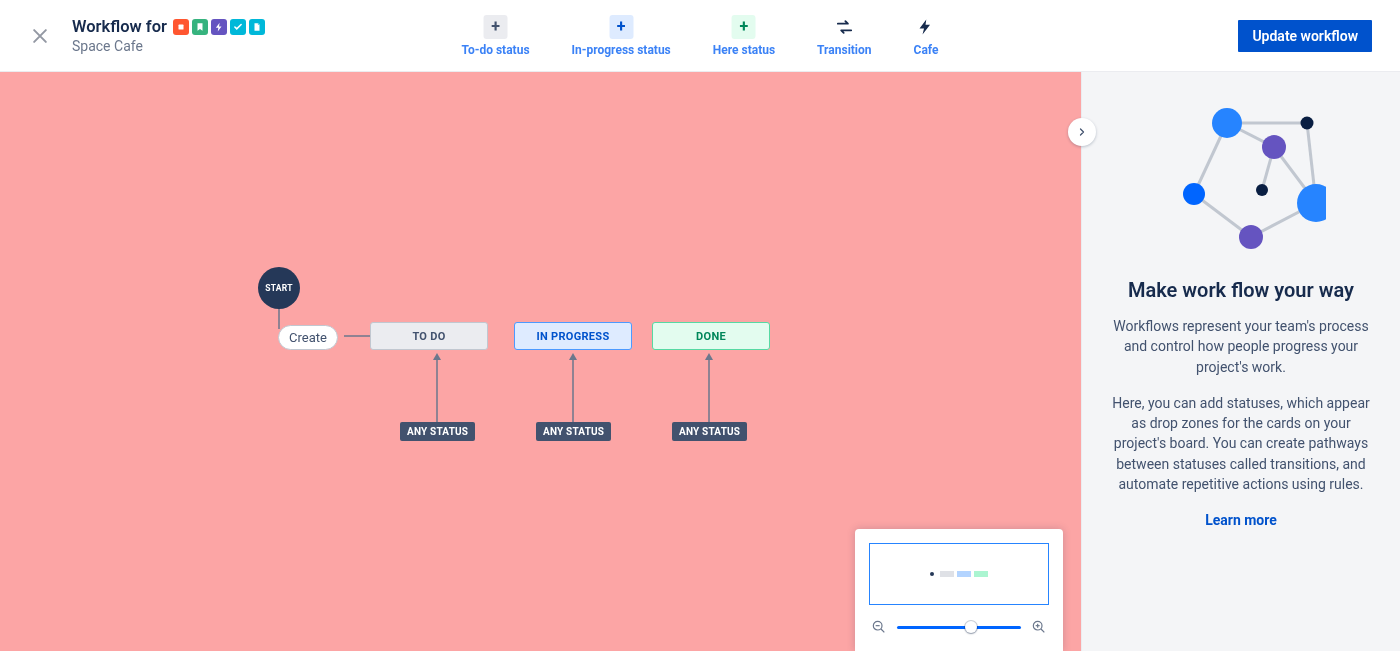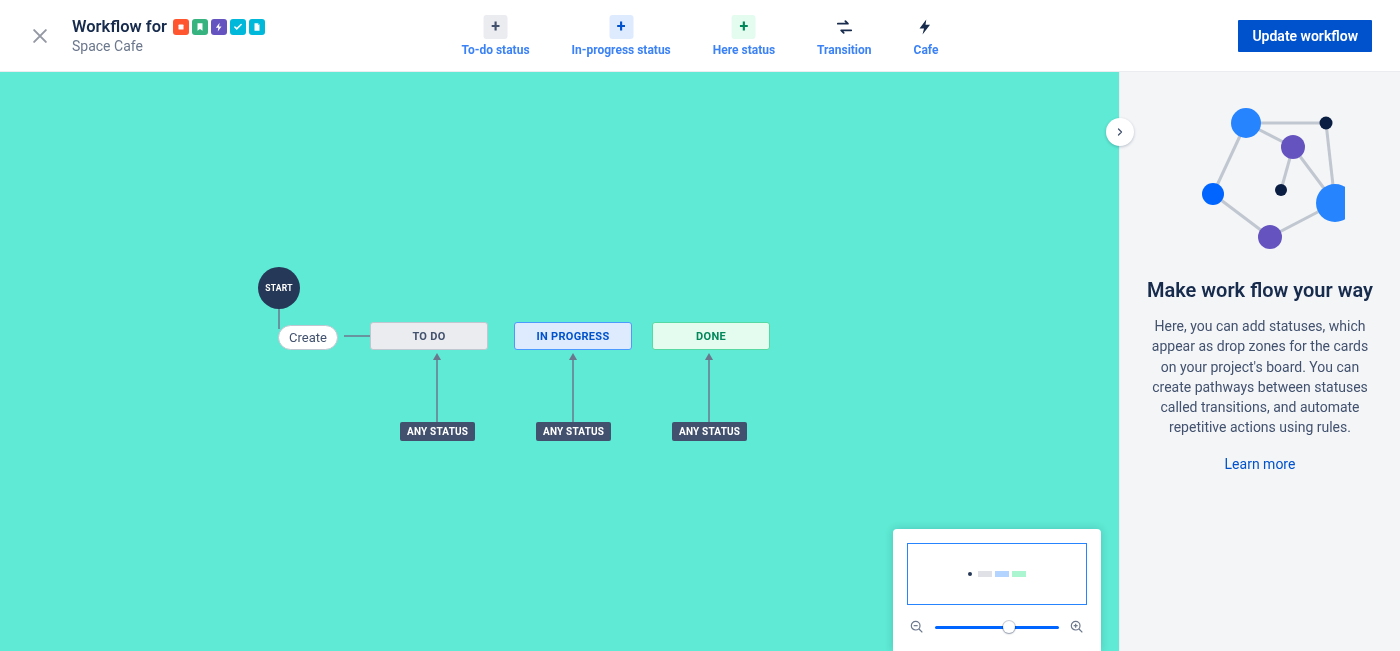--- a/index.html
+++ b/index.html
@@ -14,27 +14,27 @@
 .badge svg{width:10px;height:10px;fill:#fff}
 .subtitle{font-size:14px;color:#6B778C;margin-top:2px}
 .toolbar{display:flex;gap:42px;margin-left:auto;margin-right:auto;position:absolute;left:50%;transform:translateX(-50%)}
 .tool{display:flex;flex-direction:column;align-items:center;gap:4px;cursor:pointer}
 .tool-icon{width:24px;height:24px;border-radius:3px;display:flex;align-items:center;justify-content:center;font-size:16px;font-weight:700}
 .tool-label{font-size:12px;font-weight:700;color:#3b82f6}
 .actions{display:flex;gap:8px;align-items:center;margin-left:auto}
 .btn-primary{background:#0052CC;color:#fff;border:none;border-radius:1px;padding:8px 14px;font-size:14px;font-weight:600;cursor:pointer}
 .btn-subtle{background:transparent;border:none;color:#42526E;font-size:14px;font-weight:600;padding:8px 10px;cursor:pointer}
 .main{display:flex;height:579px}
-.canvas{flex:1;position:relative;background:#5eead4}
-.panel{width:281px;background:#F4F5F7;padding:28px 24px;text-align:center;position:relative;border-left:1px solid #ebecf0}
+.canvas{flex:1;position:relative;background:#fca5a5}
+.panel{width:319px;background:#F4F5F7;padding:28px 24px;text-align:center;position:relative;border-left:1px solid #ebecf0}
 .panel-toggle{position:absolute;left:-14px;top:46px;width:28px;height:28px;border-radius:50%;background:#fff;box-shadow:0 1px 3px rgba(9,30,66,.25);display:flex;align-items:center;justify-content:center;cursor:pointer;color:#42526E}
 .panel-graphic{width:170px;height:150px;margin:6px auto 22px;position:relative}
 .panel-title{font-size:20px;font-weight:600;margin-bottom:14px;color:#172B4D}
 .panel-text{font-size:14px;color:#42526E;line-height:1.45;margin-bottom:16px}
-.panel-link{color:#0052CC;font-size:14px;font-weight:400;text-decoration:none;cursor:pointer;display:inline-block}
+.panel-link{color:#0052CC;font-size:14px;font-weight:700;text-decoration:none;cursor:pointer;display:inline-block}
 
 .start-node{position:absolute;left:258px;top:195px;width:42px;height:42px;border-radius:50%;background:#253858;color:#fff;font-size:8.5px;font-weight:700;display:flex;align-items:center;justify-content:center;letter-spacing:.3px}
 .create-pill{position:absolute;left:278px;top:253px;padding:4px 10px;border:1px solid #C1C7D0;border-radius:14px;background:#fff;font-size:13px;color:#42526E}
 .status-box{position:absolute;top:250px;width:118px;height:28px;border-radius:3px;display:flex;align-items:center;justify-content:center;font-size:11px;font-weight:700;letter-spacing:.3px;cursor:pointer}
 .status-todo{left:370px;background:#EBECF0;border:1px solid #C1C7D0;color:#42526E}
 .status-inprogress{left:514px;background:#DEEBFF;border:1px solid #4C9AFF;color:#0052CC}
 .status-done{left:652px;background:#E3FCEF;border:1px solid #57D9A3;color:#00875A}
 .any-status{position:absolute;top:350px;background:#42526E;color:#fff;font-size:10px;font-weight:700;padding:4px 7px;border-radius:2px;letter-spacing:.2px}
 .as1{left:400px}.as2{left:536px}.as3{left:672px}
 .minimap{position:absolute;right:18px;bottom:0;width:208px;background:#fff;border-radius:4px 4px 0 0;box-shadow:0 0 8px rgba(9,30,66,.18);padding:14px}
@@ -217,16 +217,17 @@
         <circle cx="71" cy="17" r="15" fill="#2684FF"></circle>
         <circle cx="151" cy="17" r="6.5" fill="#091E42"></circle>
         <circle cx="118" cy="41" r="12" fill="#6554C0"></circle>
         <circle cx="106" cy="84" r="6" fill="#091E42"></circle>
         <circle cx="38" cy="88" r="11" fill="#0065FF"></circle>
         <circle cx="160" cy="97" r="19" fill="#2684FF"></circle>
         <circle cx="95" cy="131" r="12" fill="#6554C0"></circle>
       </svg>
     </div>
     <div class="panel-title">Make work flow your way</div>
+    <p class="panel-text">Workflows represent your team's process and control how people progress your project's work.</p>
     <p class="panel-text">Here, you can add statuses, which appear as drop zones for the cards on your project's board. You can create pathways between statuses called transitions, and automate repetitive actions using rules.</p>
     <a class="panel-link">Learn more</a>
   </div>
 </div>
 
 </body></html>

